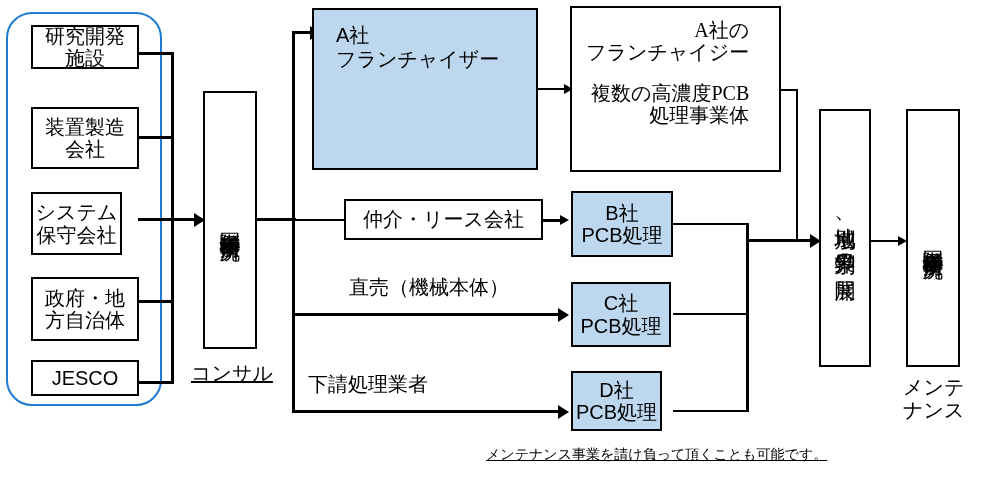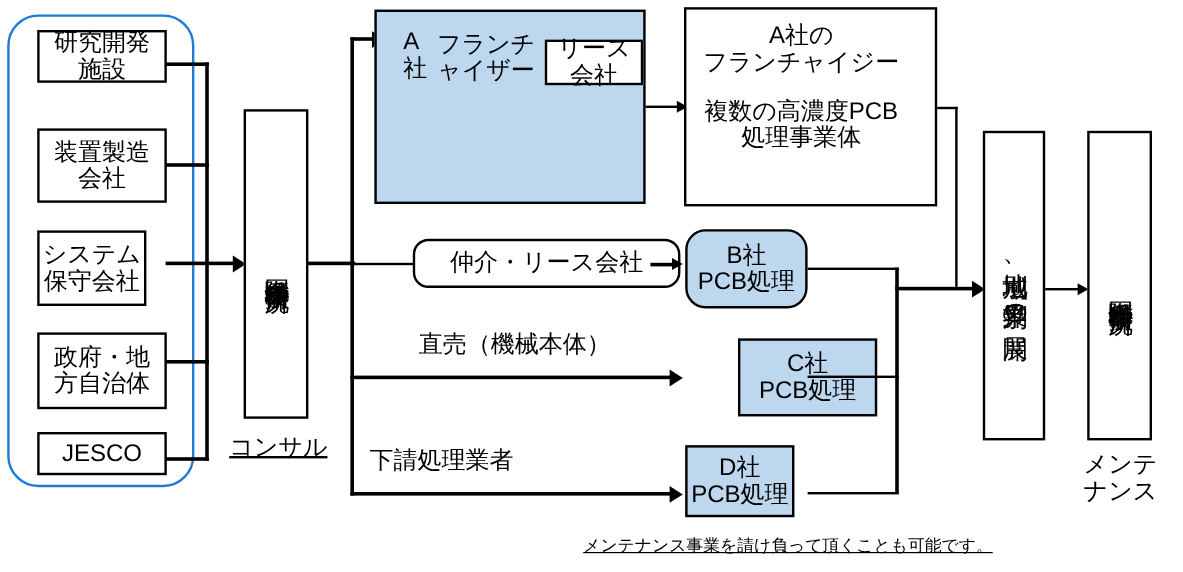--- a/index.html
+++ b/index.html
@@ -78,53 +78,52 @@
   <div class="h thin" style="left:292px;top:219px;width:57px;"></div>
   <div class="arrow sm" style="left:347px;top:214.5px;"></div>
 
   <div class="h" style="left:292px;top:313px;width:268px;"></div>
   <div class="arrow" style="left:558px;top:307.5px;"></div>
 
   <div class="h" style="left:292px;top:410px;width:268px;"></div>
   <div class="arrow" style="left:558px;top:404.5px;"></div>
 
   <div class="box blue tl" style="left:312px;top:8px;width:226px;height:162px;padding:14px 0 0 22px;">
-    <div style="display:flex;flex-direction:row;align-items:flex-start;">
+    <div style="display:flex;flex-direction:column;align-items:flex-start;">
       <div>A社</div>
       <div style="margin-top:2px;text-align:center;">フランチャイザー</div>
-      <div class="box" style="position:relative;left:0;top:0;margin-top:9px;width:134px;height:38px;border-width:2px;">リース会社</div>
     </div>
   </div>
 
   <div class="h thin" style="left:538px;top:88px;width:28px;"></div>
   <div class="arrow sm" style="left:564px;top:83.5px;"></div>
 
   <div class="box tl" style="left:570px;top:6px;width:211px;height:166px;padding:11px 0 0 14px;">
-    <div style="display:flex;flex-direction:column;align-items:center;">
+    <div style="display:flex;flex-direction:column;align-items:flex-end;font-family:Liberation Serif, serif;">
       <div>A社の</div>
       <div>フランチャイジー</div>
       <div style="margin-top:18px;">複数の高濃度PCB</div>
       <div>処理事業体</div>
     </div>
   </div>
 
   <div class="h thin" style="left:781px;top:89px;width:17px;"></div>
   <div class="v thin" style="left:796px;top:89px;height:150px;"></div>
 
-  <div class="box" style="left:344px;top:199px;width:223px;height:41px;border-width:2px;border-radius:13px;">仲介・リース会社</div>
+  <div class="box" style="left:344px;top:199px;width:199px;height:41px;border-width:2px;">仲介・リース会社</div>
 
   <div class="h" style="left:542px;top:219px;width:20px;"></div>
   <div class="arrow sm" style="left:560px;top:214.5px;"></div>
 
-  <div class="box blue" style="left:571px;top:191px;width:102px;height:66px;border-radius:17px;">B社
+  <div class="box blue" style="left:571px;top:191px;width:102px;height:66px;">B社
 PCB処理</div>
 
   <div class="plain" style="left:308px;top:275px;margin-left:41px;">直売（機械本体）</div>
 
-  <div class="box blue" style="left:571px;top:282px;width:116px;height:65px;margin-left:44px;">C社
+  <div class="box blue" style="left:571px;top:282px;width:100px;height:65px;">C社
 PCB処理</div>
 
   <div class="plain" style="left:308px;top:372px;">下請処理業者</div>
 
   <div class="box blue" style="left:571px;top:371px;width:91px;height:60px;">D社
 PCB処理</div>
 
   <div class="h thin" style="left:673px;top:223px;width:76px;"></div>
   <div class="h thin" style="left:673px;top:313px;width:76px;"></div>
   <div class="h thin" style="left:673px;top:410px;width:76px;"></div>

